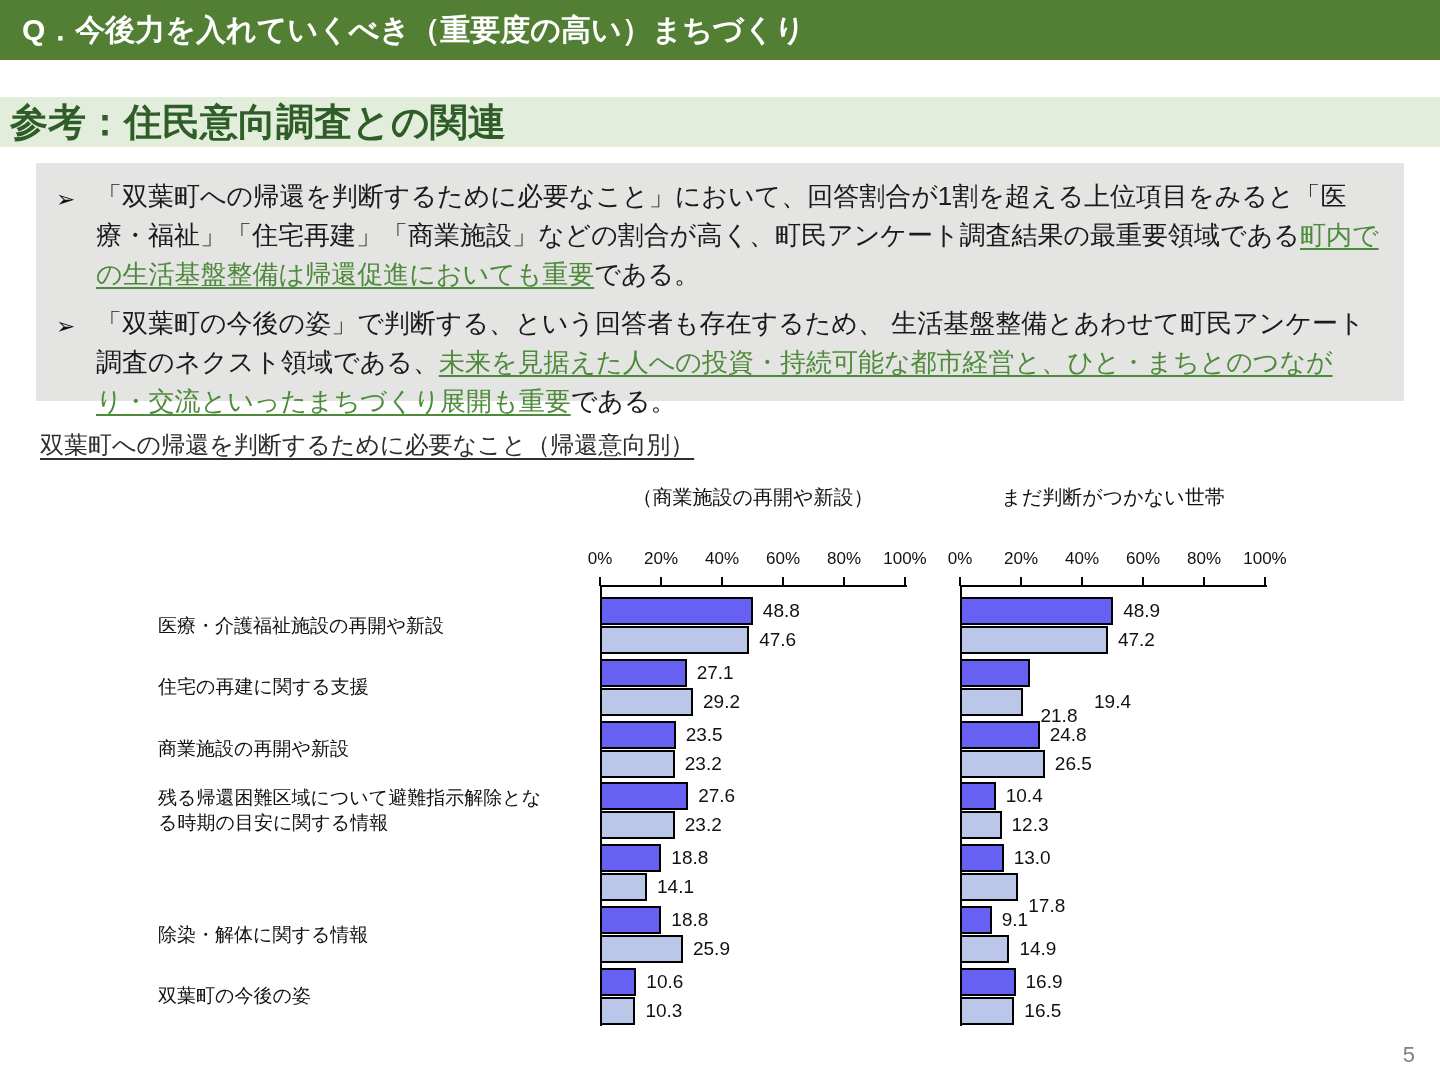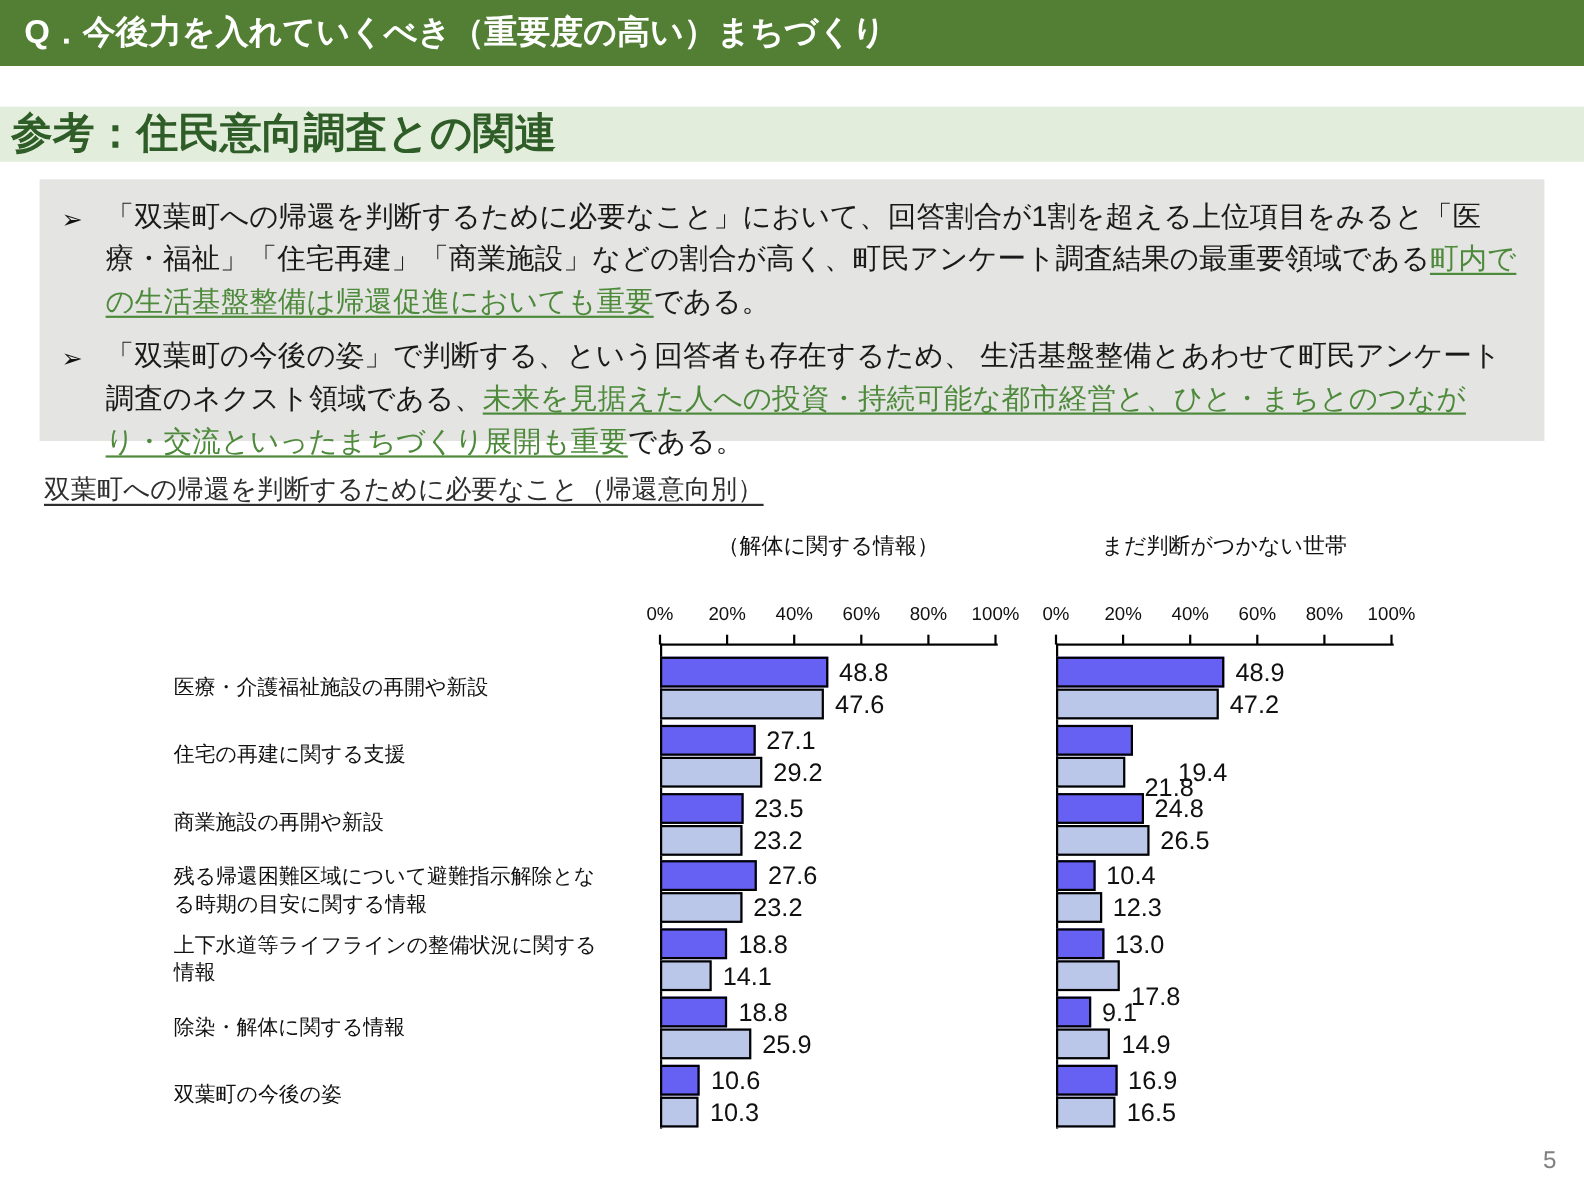--- a/index.html
+++ b/index.html
@@ -31,21 +31,21 @@
   .panel-title{top:483px;width:386px;text-align:center;font-size:20px;
     line-height:28px;color:#111;}
   .panel-title-1{left:560px;}
   .panel-title-2{left:920px;}
   
   .axis-tick-label{position:absolute;width:64px;text-align:center;font-size:17px;color:#111;top:549px;}
   .axis-line{position:absolute;height:2px;background:#000;top:585px;}
   .axis-tick{position:absolute;width:2px;height:9px;background:#000;top:577px;}
   .axis-vline{position:absolute;width:2px;background:#000;top:585px;height:441px;}
   .bar{position:absolute;height:24px;border:2px solid #000;box-sizing:content-box;}
-  .bar-value{position:absolute;font-size:23px;color:#111;height:28px;line-height:28px;white-space:nowrap;}
+  .bar-value{position:absolute;font-size:19px;color:#111;height:28px;line-height:28px;white-space:nowrap;}
   .category-label{position:absolute;left:158px;width:390px;font-size:19px;
     line-height:25px;color:#111;display:flex;align-items:center;}
   
   .page-number{right:25px;top:1042px;font-size:22px;color:#808080;}
 </style>
 </head>
 <body>
 
 <div class="abs header">
   <span class="abs header-title">Q．今後力を入れていくべき（重要度の高い）まちづくり</span>
@@ -61,32 +61,31 @@
   </div>
   <div class="bullet">
     <span class="bullet-marker">➢</span>
     <span class="bullet-text"><span>「双葉町の今後の姿」で判断する、という回答者も存在するため、 生活基盤整備とあわせて町民アンケート調査のネクスト領域である、</span><span class="em-green">未来を見据えた人への投資・持続可能な都市経営と、ひと・まちとのつながり・交流といったまちづくり展開も重要</span><span>である。</span></span>
   </div>
 </div>
 
 <span class="abs chart-title">双葉町への帰還を判断するために必要なこと（帰還意向別）</span>
 
 <div class="abs panel-title panel-title-1">
-  <div>（解体に関する情報）</div>
+  <div>（商業施設の再開や新設）</div>
 </div>
 <div class="abs panel-title panel-title-2">
   <div>まだ判断がつかない世帯</div>
 </div>
 
 <div id="chart" class="abs" style="left:0;top:0;width:1440px;height:1080px;pointer-events:none;">
     <div class="category-label" style="top: 595px; height: 60px;">医療・介護福祉施設の再開や新設</div>
     <div class="category-label" style="top: 656.8px; height: 60px;">住宅の再建に関する支援</div>
     <div class="category-label" style="top: 718.6px; height: 60px;">商業施設の再開や新設</div>
     <div class="category-label" style="top: 780.4px; height: 60px;">残る帰還困難区域について避難指示解除となる時期の目安に関する情報</div>
-    <div class="category-label" style="top: 842.2px; height: 60px;">上下水道等ライフラインの整備状況に関する情報</div>
     <div class="category-label" style="top: 904px; height: 60px;">除染・解体に関する情報</div>
     <div class="category-label" style="top: 965.8px; height: 60px;">双葉町の今後の姿</div>
     <div class="axis-tick-label" style="left: 568px;">0%</div>
     <div class="axis-tick" style="left: 599px;"></div>
     <div class="axis-tick-label" style="left: 629px;">20%</div>
     <div class="axis-tick" style="left: 660px;"></div>
     <div class="axis-tick-label" style="left: 690px;">40%</div>
     <div class="axis-tick" style="left: 721px;"></div>
     <div class="axis-tick-label" style="left: 751px;">60%</div>
     <div class="axis-tick" style="left: 782px;"></div>
@@ -148,21 +147,21 @@
     <div class="bar-value" style="left: 1005.72px; top: 782.4px;">10.4</div>
     <div class="bar" style="left: 960px; top: 844.2px; width: 39.65px; height: 24px; background: rgb(102, 97, 242);"></div>
     <div class="bar-value" style="left: 1013.65px; top: 844.2px;">13.0</div>
     <div class="bar" style="left: 960px; top: 906px; width: 27.755px; height: 24px; background: rgb(102, 97, 242);"></div>
     <div class="bar-value" style="left: 1001.75px; top: 906px;">9.1</div>
     <div class="bar" style="left: 960px; top: 967.8px; width: 51.545px; height: 24px; background: rgb(102, 97, 242);"></div>
     <div class="bar-value" style="left: 1025.55px; top: 967.8px;">16.9</div>
     <div class="bar" style="left: 960px; top: 626px; width: 143.96px; height: 24px; background: rgb(187, 199, 232);"></div>
     <div class="bar-value" style="left: 1117.96px; top: 626px;">47.2</div>
     <div class="bar" style="left: 960px; top: 687.8px; width: 59.17px; height: 24px; background: rgb(187, 199, 232);"></div>
-    <div class="bar-value" style="left: 1071px; top: 687.8px;">19.4</div>
+    <div class="bar-value" style="left: 1094px; top: 687.8px;">19.4</div>
     <div class="bar" style="left: 960px; top: 749.6px; width: 80.825px; height: 24px; background: rgb(187, 199, 232);"></div>
     <div class="bar-value" style="left: 1054.83px; top: 749.6px;">26.5</div>
     <div class="bar" style="left: 960px; top: 811.4px; width: 37.515px; height: 24px; background: rgb(187, 199, 232);"></div>
     <div class="bar-value" style="left: 1011.51px; top: 811.4px;">12.3</div>
     <div class="bar" style="left: 960px; top: 873.2px; width: 54.29px; height: 24px; background: rgb(187, 199, 232);"></div>
     <div class="bar-value" style="left: 1028.29px; top: 873.2px; margin-top: 19px;">17.8</div>
     <div class="bar" style="left: 960px; top: 935px; width: 45.445px; height: 24px; background: rgb(187, 199, 232);"></div>
     <div class="bar-value" style="left: 1019.45px; top: 935px;">14.9</div>
     <div class="bar" style="left: 960px; top: 996.8px; width: 50.325px; height: 24px; background: rgb(187, 199, 232);"></div>
     <div class="bar-value" style="left: 1024.33px; top: 996.8px;">16.5</div>

